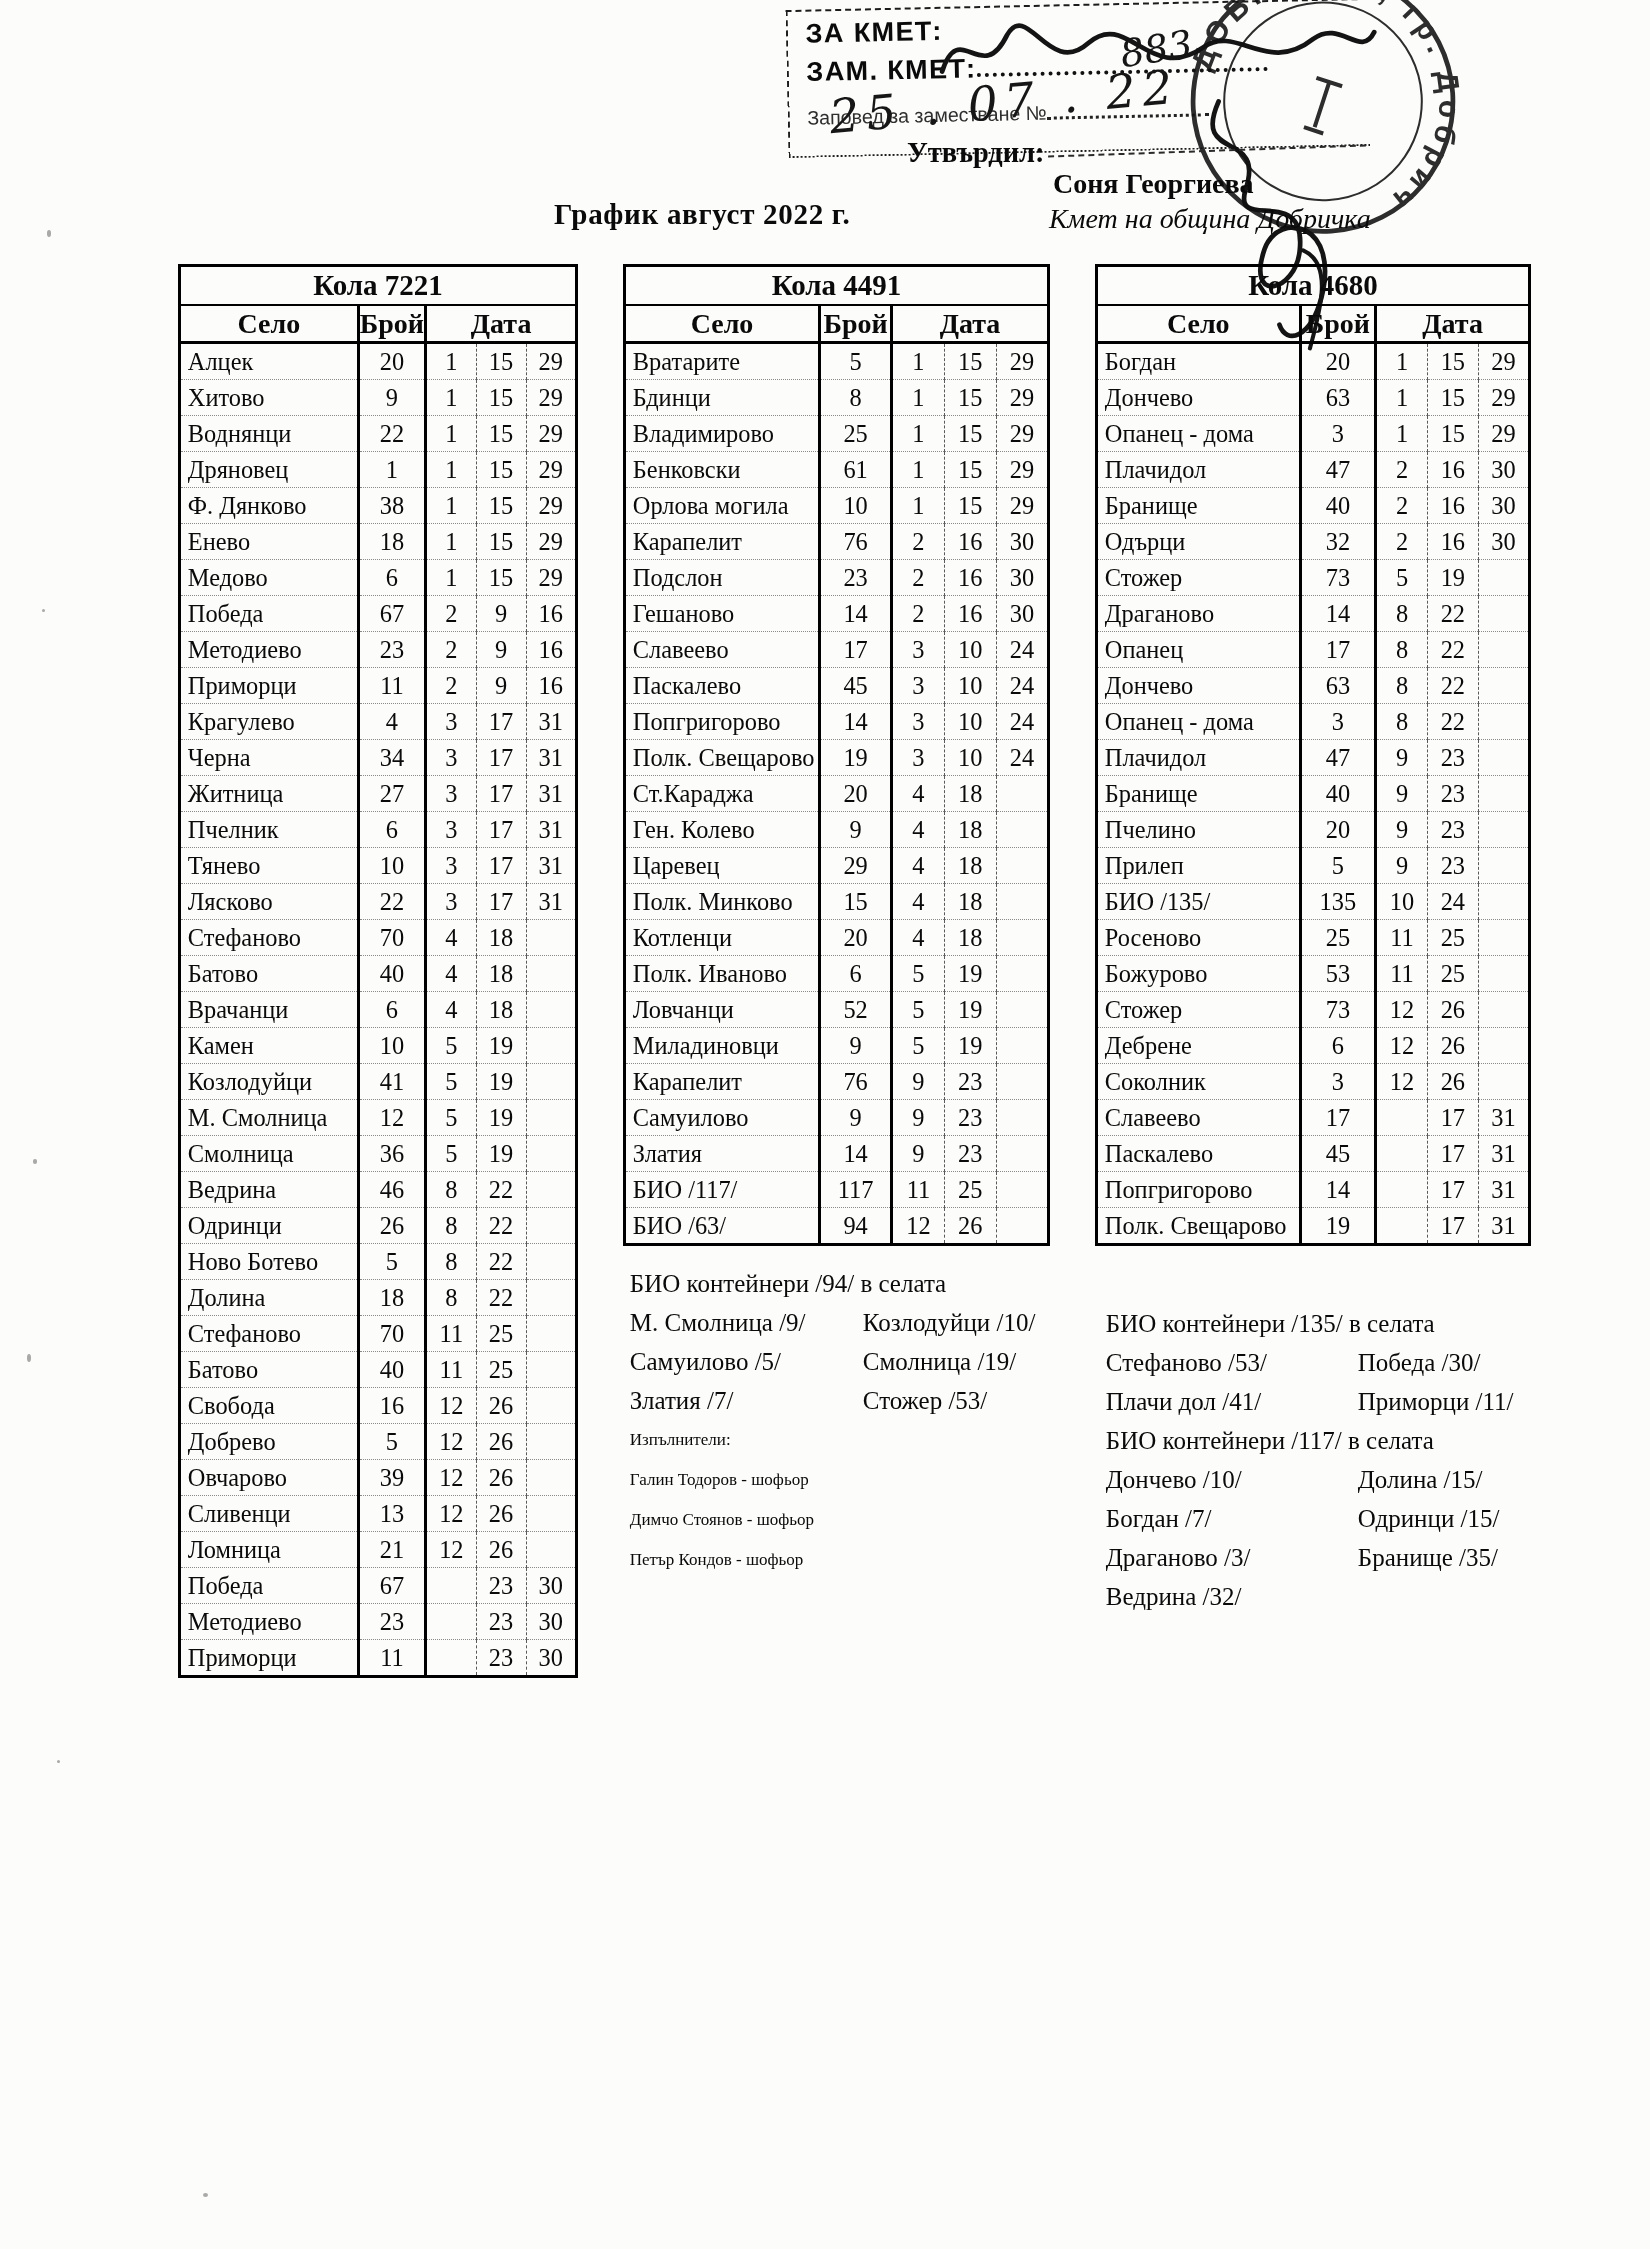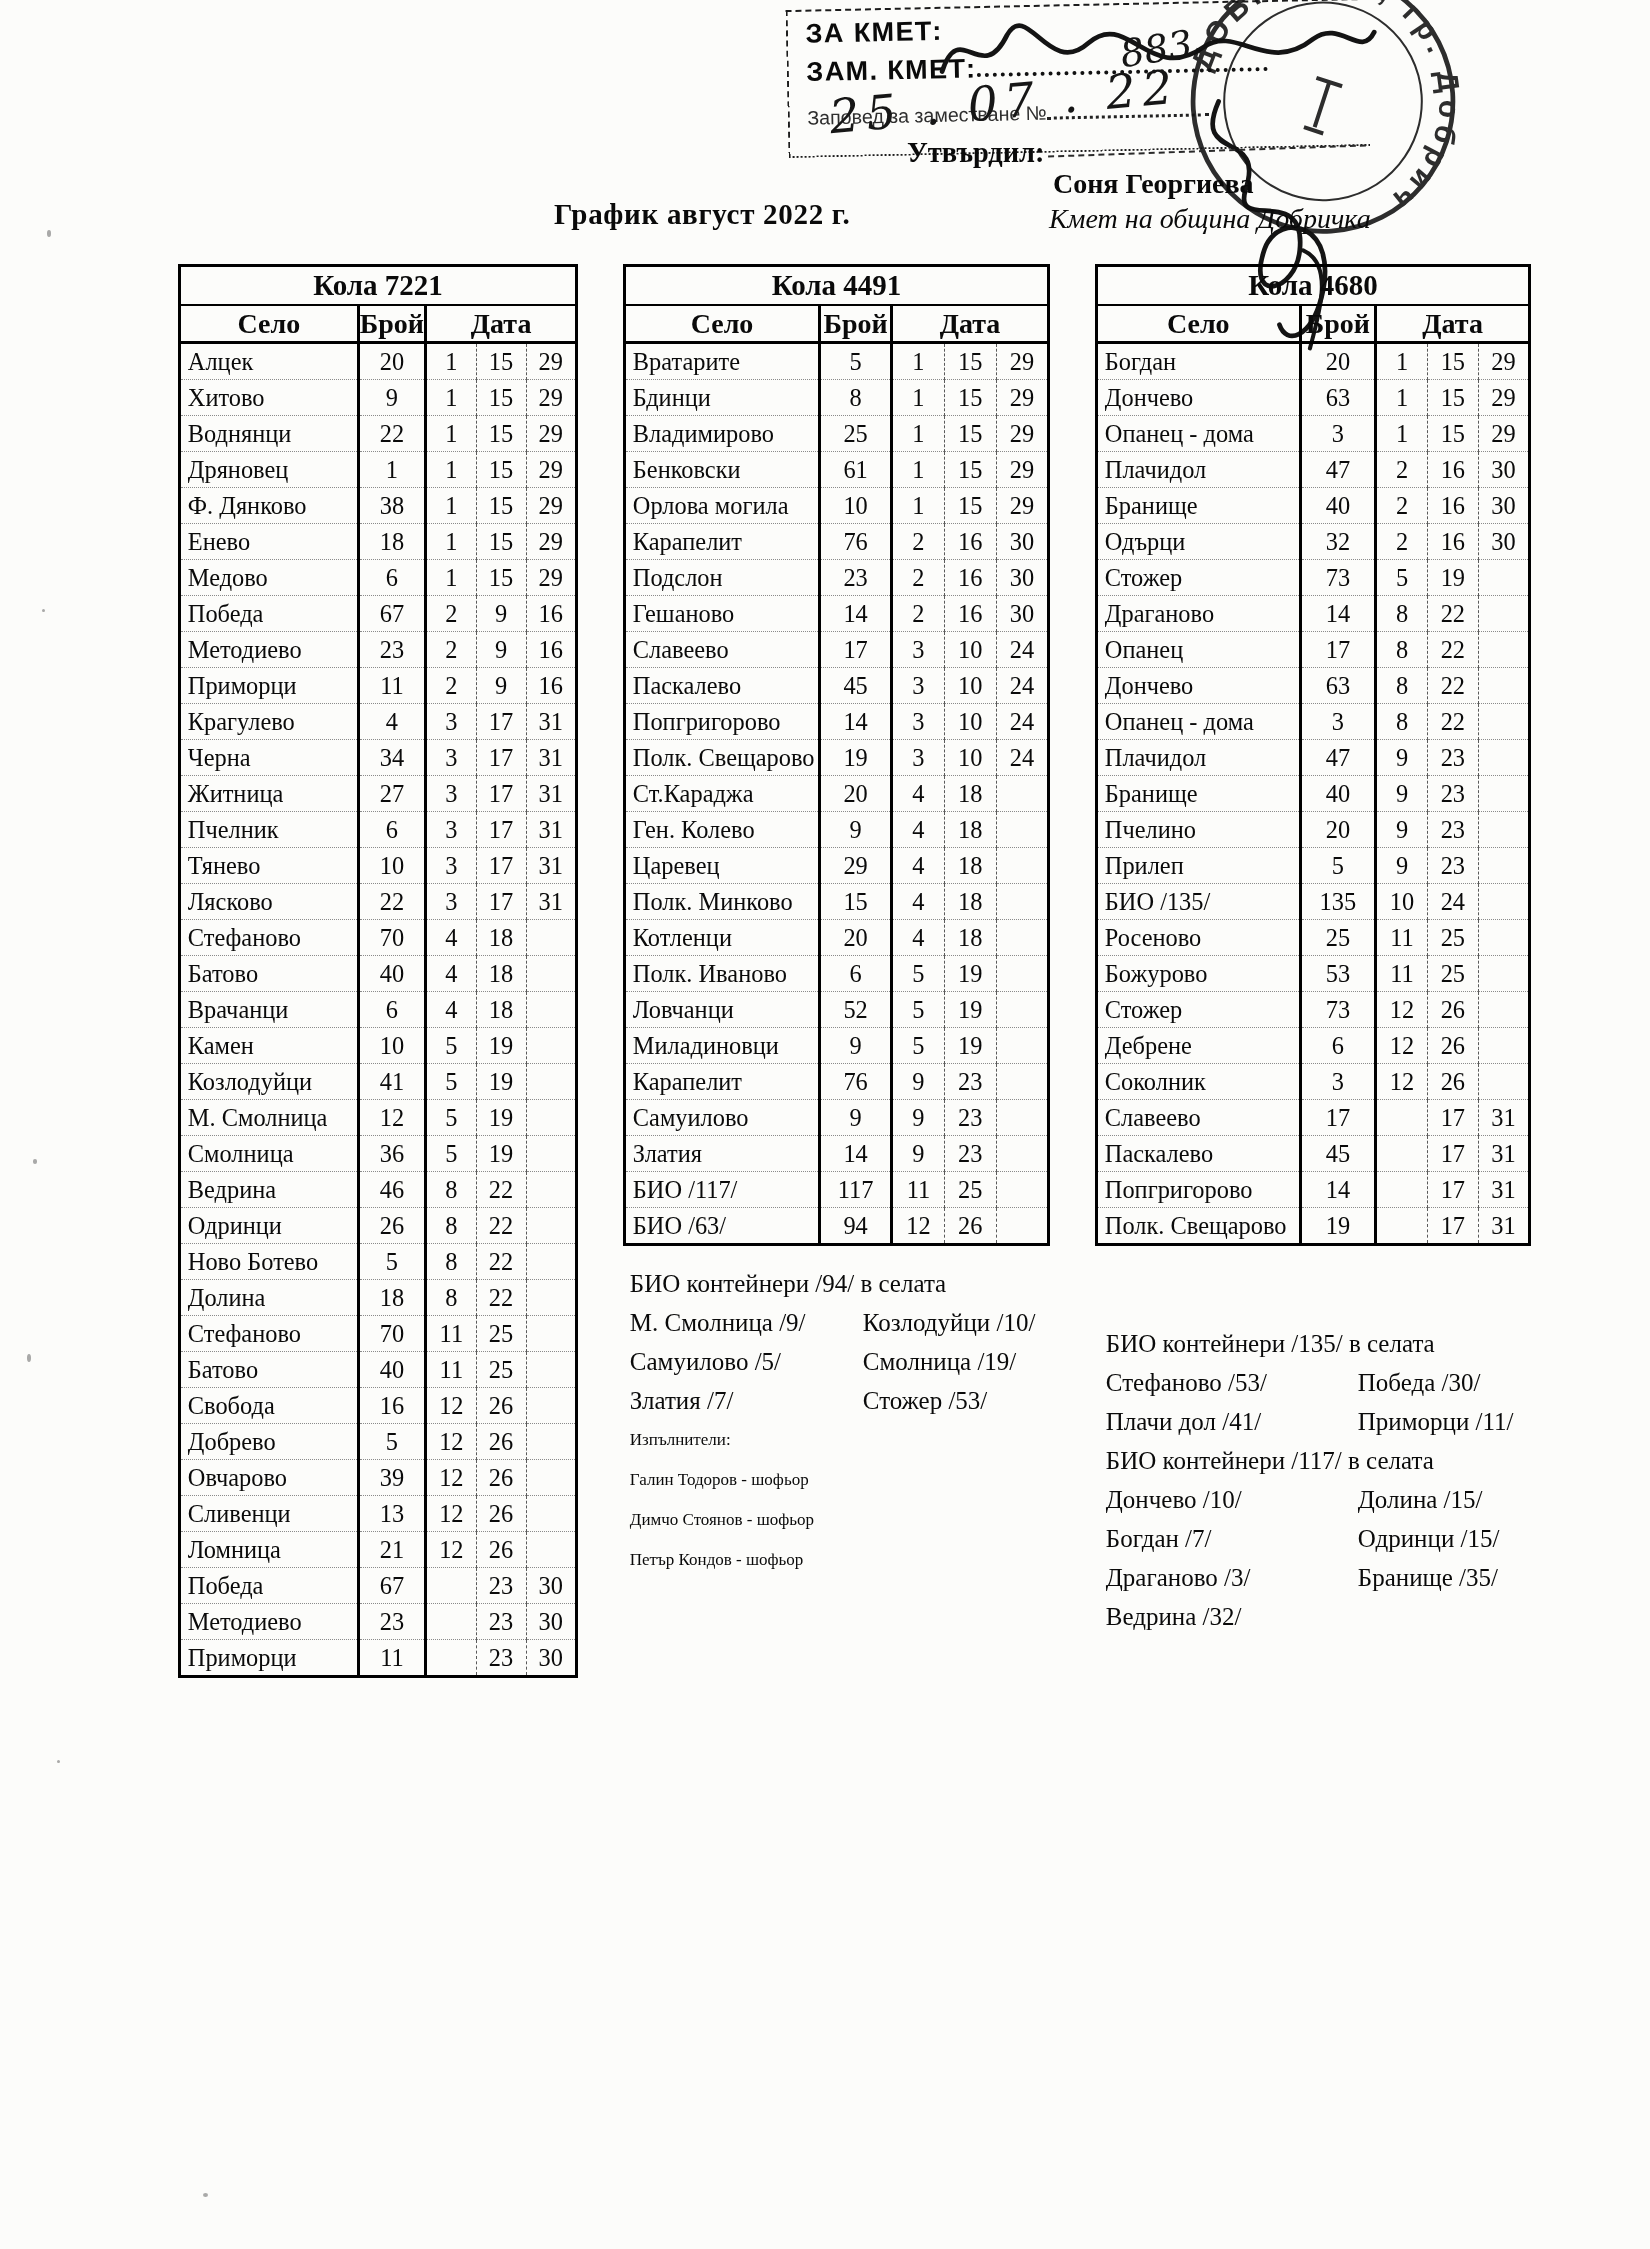--- a/index.html
+++ b/index.html
@@ -52,21 +52,21 @@
   td.c-village{text-align:left;padding-left:6.8px;}
   td.c-count{text-align:center;border-left:3.4px solid #000;border-right:3.4px solid #000;}
   td.c-d1{text-align:center;}
   td.c-d2,td.c-d3{text-align:center;border-left:1.4px dashed #5a5a5a;}
   tbody td{border-top:1.4px dotted #8a8a8a;}
   tbody tr:first-child td{border-top:none;}
 
   
   .notes{font-size:25px;line-height:39px;}
   .notes-mid{padding-left:6.8px;margin-top:17.6px;}
-  .notes-right{padding-left:10.8px;margin-top:78px;}
+  .notes-right{padding-left:10.8px;margin-top:58px;}
   .nl-left{display:inline-block;min-width:233px;}
   .notes-right .nl-left{min-width:252px;}
   .executors{padding-left:6.8px;font-size:17px;line-height:40px;}
   .exec-label{font-weight:normal;}
 </style>
 </head>
 <body>
 
 <div class="page">
 

